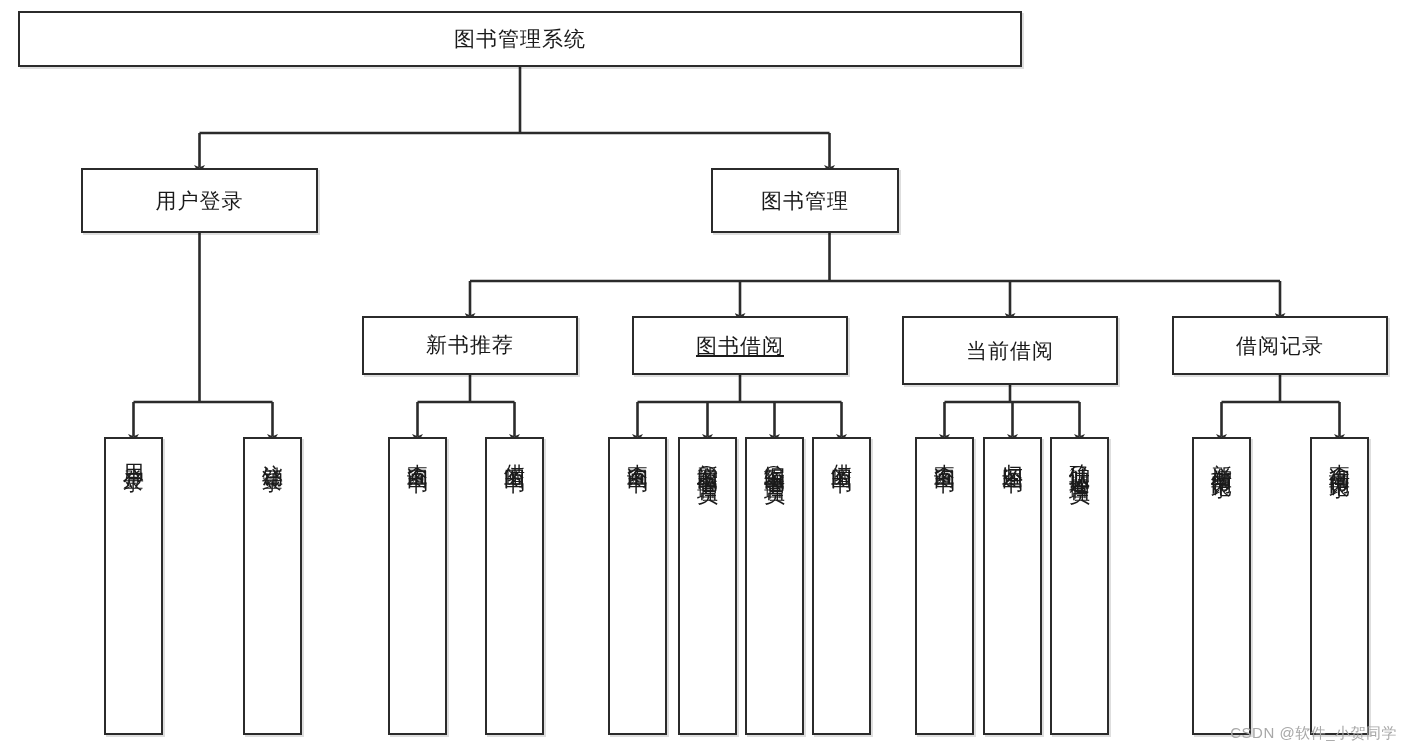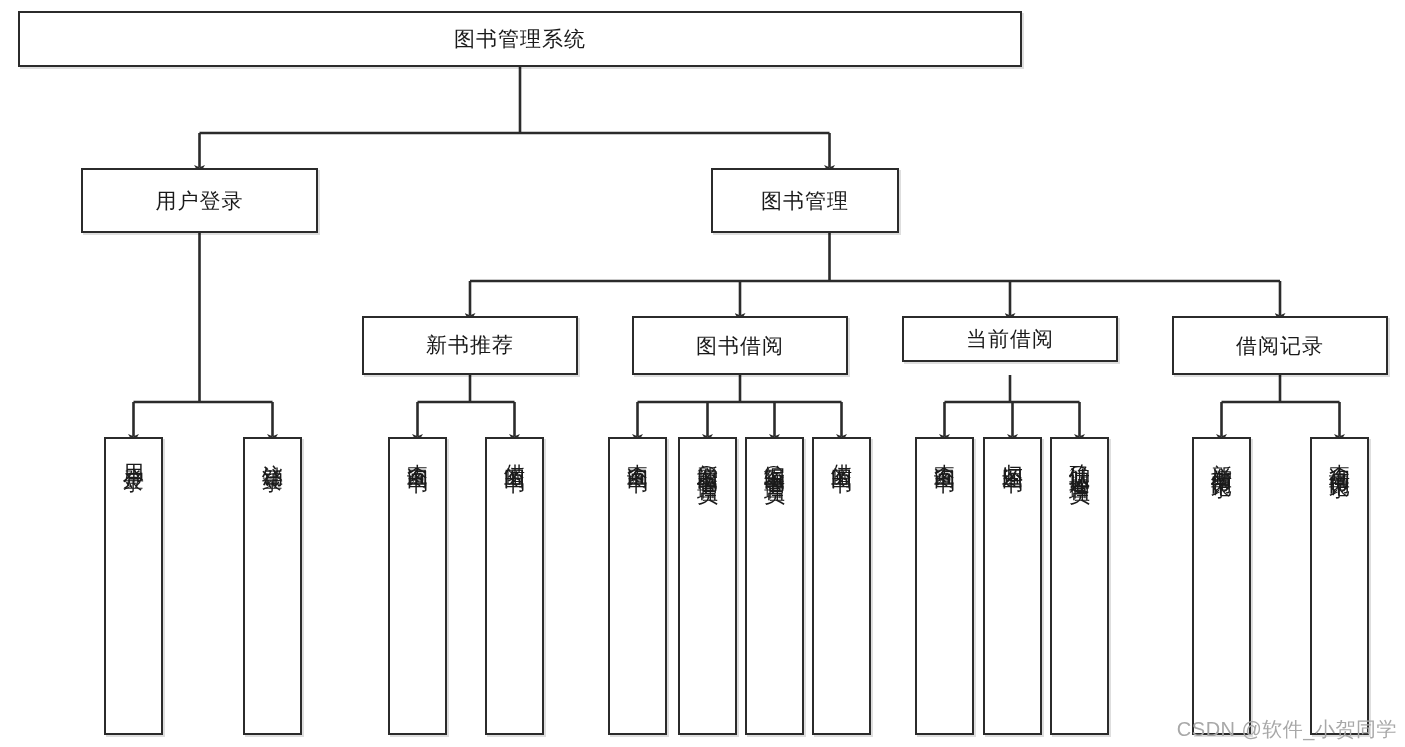--- a/index.html
+++ b/index.html
@@ -54,21 +54,21 @@
     text-orientation: upright;
     font-size: 21px;
     letter-spacing: 3px;
     line-height: 1.15;
     white-space: nowrap;
   }
   .watermark {
     position: absolute;
     right: 8px;
     bottom: 4px;
-    font-size: 20px;
+    font-size: 15px;
     color: #a8a8a8;
     letter-spacing: 0.5px;
     white-space: nowrap;
   }
 </style>
 </head>
 <body>
 
 <div id="canvas">
   <svg class="edges" id="edge-layer" viewBox="0 0 1405 747">
@@ -120,24 +120,24 @@
       </div>
       <div class="node horizontal" id="node-l1_0" style="left: 81px; top: 168px; width: 237px; height: 65px; border-color: rgb(43, 43, 43); background: rgb(255, 255, 255); color: rgb(26, 26, 26);">
         <span class="node-label">用户登录</span>
       </div>
       <div class="node horizontal" id="node-l1_1" style="left: 711px; top: 168px; width: 188px; height: 65px; border-color: rgb(43, 43, 43); background: rgb(255, 255, 255); color: rgb(26, 26, 26);">
         <span class="node-label">图书管理</span>
       </div>
       <div class="node horizontal" id="node-l2_0" style="left: 362px; top: 316px; width: 216px; height: 59px; border-color: rgb(43, 43, 43); background: rgb(255, 255, 255); color: rgb(26, 26, 26); font-family: Liberation Serif, serif;">
         <span class="node-label">新书推荐</span>
       </div>
-      <div class="node horizontal" id="node-l2_1" style="left: 632px; top: 316px; width: 216px; height: 59px; border-color: rgb(43, 43, 43); background: rgb(255, 255, 255); color: rgb(26, 26, 26);">
+      <div class="node horizontal" id="node-l2_1" style="left: 632px; top: 316px; width: 216px; height: 59px; border-color: rgb(43, 43, 43); background: rgb(255, 255, 255); color: rgb(26, 26, 26); text-decoration: underline;">
         <span class="node-label">图书借阅</span>
       </div>
-      <div class="node horizontal" id="node-l2_2" style="left: 902px; top: 316px; width: 216px; height: 46px; border-color: rgb(43, 43, 43); background: rgb(255, 255, 255); color: rgb(26, 26, 26);">
+      <div class="node horizontal" id="node-l2_2" style="left: 902px; top: 316px; width: 216px; height: 69px; border-color: rgb(43, 43, 43); background: rgb(255, 255, 255); color: rgb(26, 26, 26);">
         <span class="node-label">当前借阅</span>
       </div>
       <div class="node horizontal" id="node-l2_3" style="left: 1172px; top: 316px; width: 216px; height: 59px; border-color: rgb(43, 43, 43); background: rgb(255, 255, 255); color: rgb(26, 26, 26);">
         <span class="node-label">借阅记录</span>
       </div>
       <div class="node vertical" id="node-leaf_0" style="left: 104px; top: 437px; width: 59px; height: 298px; border-color: rgb(43, 43, 43); background: rgb(255, 255, 255); color: rgb(26, 26, 26);">
         <span class="node-label">用户登录</span>
       </div>
       <div class="node vertical" id="node-leaf_1" style="left: 243px; top: 437px; width: 59px; height: 298px; border-color: rgb(43, 43, 43); background: rgb(255, 255, 255); color: rgb(26, 26, 26);">
         <span class="node-label">注销登录</span>

